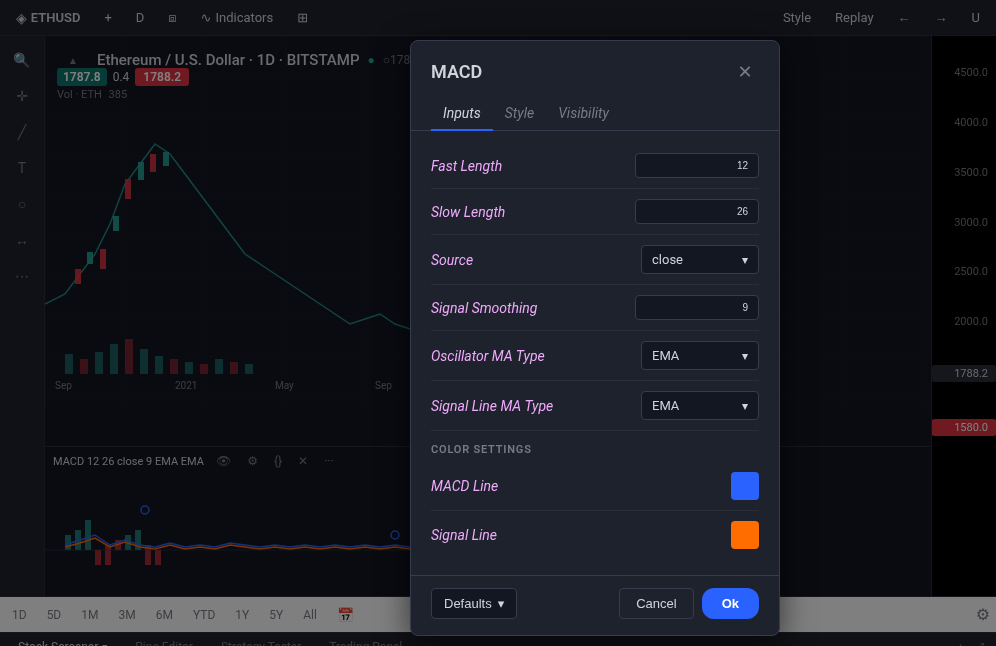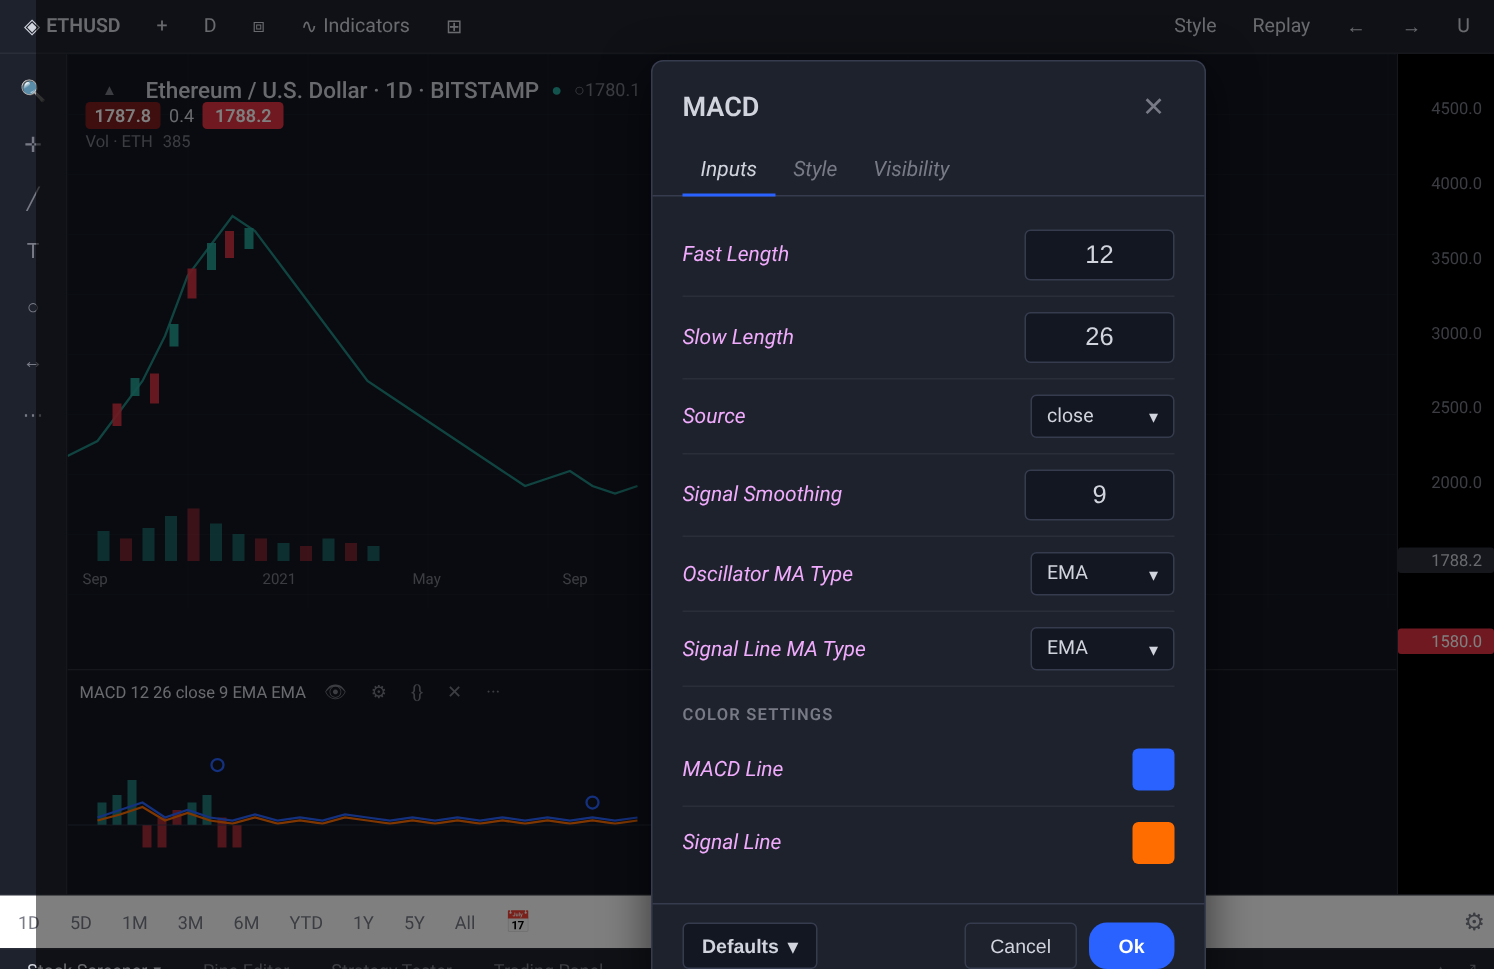--- a/index.html
+++ b/index.html
@@ -85,21 +85,21 @@
       align-items: center;
       gap: 8px;
       z-index: 2;
     }
     .chart-header .symbol {
       color: #d1d4dc;
       font-size: 15px;
       font-weight: 500;
     }
     .price-badge {
-      background: #7f1d1d;
+      background: #0f766e;
       color: #fff;
       padding: 2px 6px;
       border-radius: 3px;
       font-size: 12px;
       font-weight: 600;
     }
     .price-change { color: #d1d4dc; font-size: 12px; }
     .price-current {
       background: #e03342;
       color: #fff;
@@ -207,21 +207,20 @@
     .modal-overlay {
       position: absolute;
       top: 0; left: 0; right: 0; bottom: 0;
       background: rgba(0,0,0,0.5);
       z-index: 100;
       display: flex;
       align-items: flex-start;
       justify-content: flex-start;
       padding-top: 40px;
       padding-left: 410px;
-      margin-left: 24px;
     }
 
     
     .macd-dialog {
       background: #1e222d;
       border: 1px solid #363c4e;
       border-radius: 8px;
       width: 370px;
       box-shadow: 0 8px 32px rgba(0,0,0,0.6);
       color: #d1d4dc;
@@ -284,33 +283,33 @@
       border-bottom: 1px solid #2a2e39;
     }
     .form-row:last-child { border-bottom: none; }
     .form-label {
       font-size: 14px;
       color: #f0abfc;
       flex: 1;
       font-style: italic;
     }
     .form-input {
-      width: 100px;
+      width: 124px;
       background: #131722;
       border: 1px solid #363c4e;
       border-radius: 4px;
       padding: 6px 10px;
-      font-size: 17px;
-      color: #d1d4dc;
-      text-align: center;
+      font-size: 10px;
+      color: #d1d4dc;
+      text-align: right;
       outline: none;
     }
 
     .form-select {
-      width: 96px;
+      width: 118px;
       background: #131722;
       border: 1px solid #363c4e;
       border-radius: 4px;
       padding: 6px 10px;
       font-size: 13px;
       color: #d1d4dc;
       cursor: pointer;
       display: flex;
       align-items: center;
       justify-content: space-between;
@@ -353,21 +352,20 @@
       background: #131722;
       border: 1px solid #363c4e;
       border-radius: 4px;
       padding: 7px 12px;
       font-size: 13px;
       color: #d1d4dc;
       cursor: pointer;
       display: flex;
       align-items: center;
       gap: 6px;
-      font-weight: bold;
     }
     .footer-right { display: flex; gap: 8px; }
     .btn-cancel {
       background: transparent;
       border: 1px solid #363c4e;
       border-radius: 4px;
       padding: 7px 16px;
       font-size: 13px;
       color: #d1d4dc;
       cursor: pointer;

